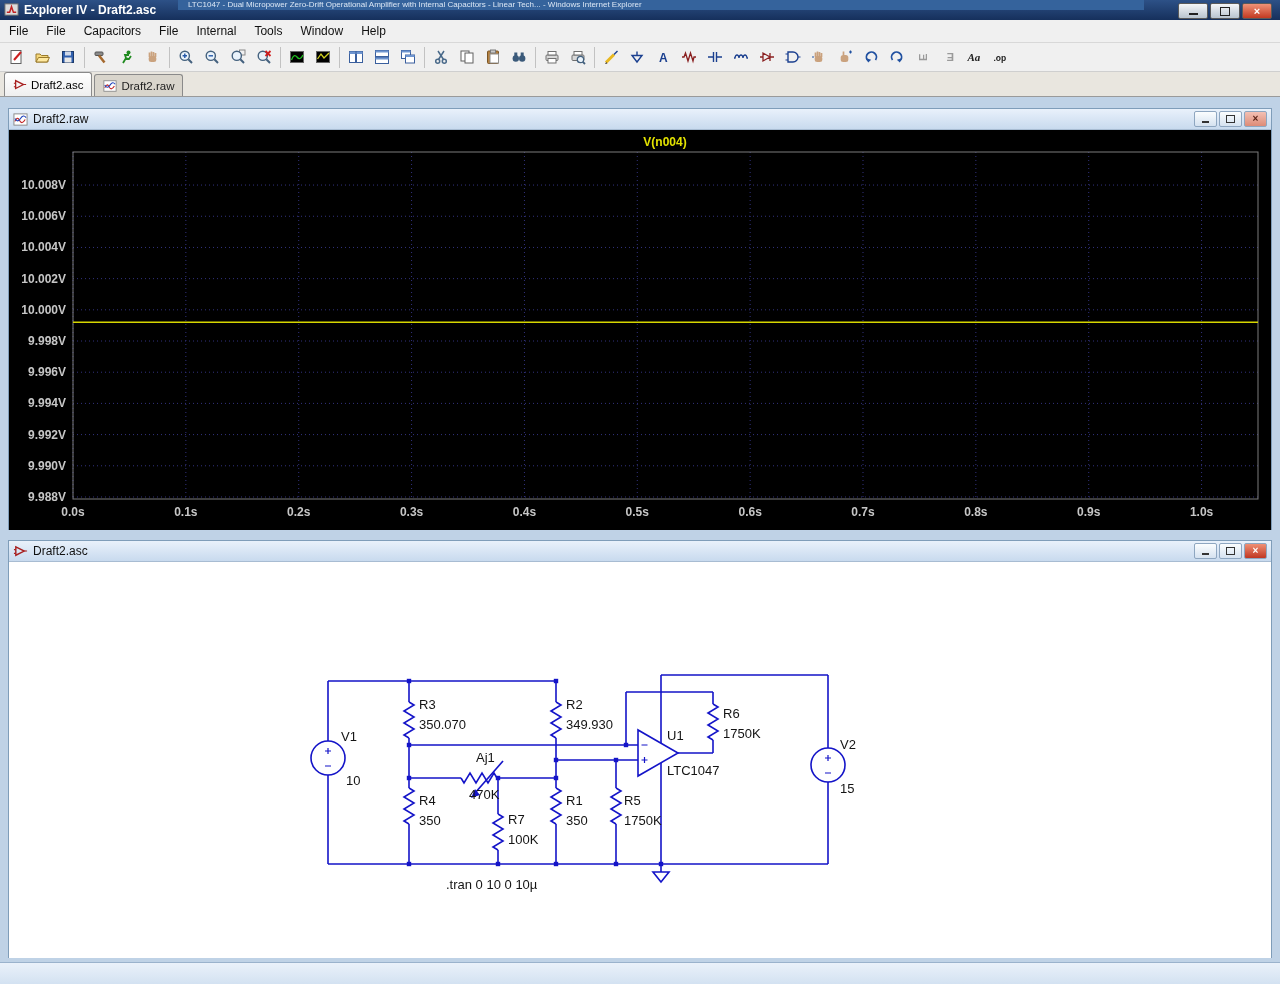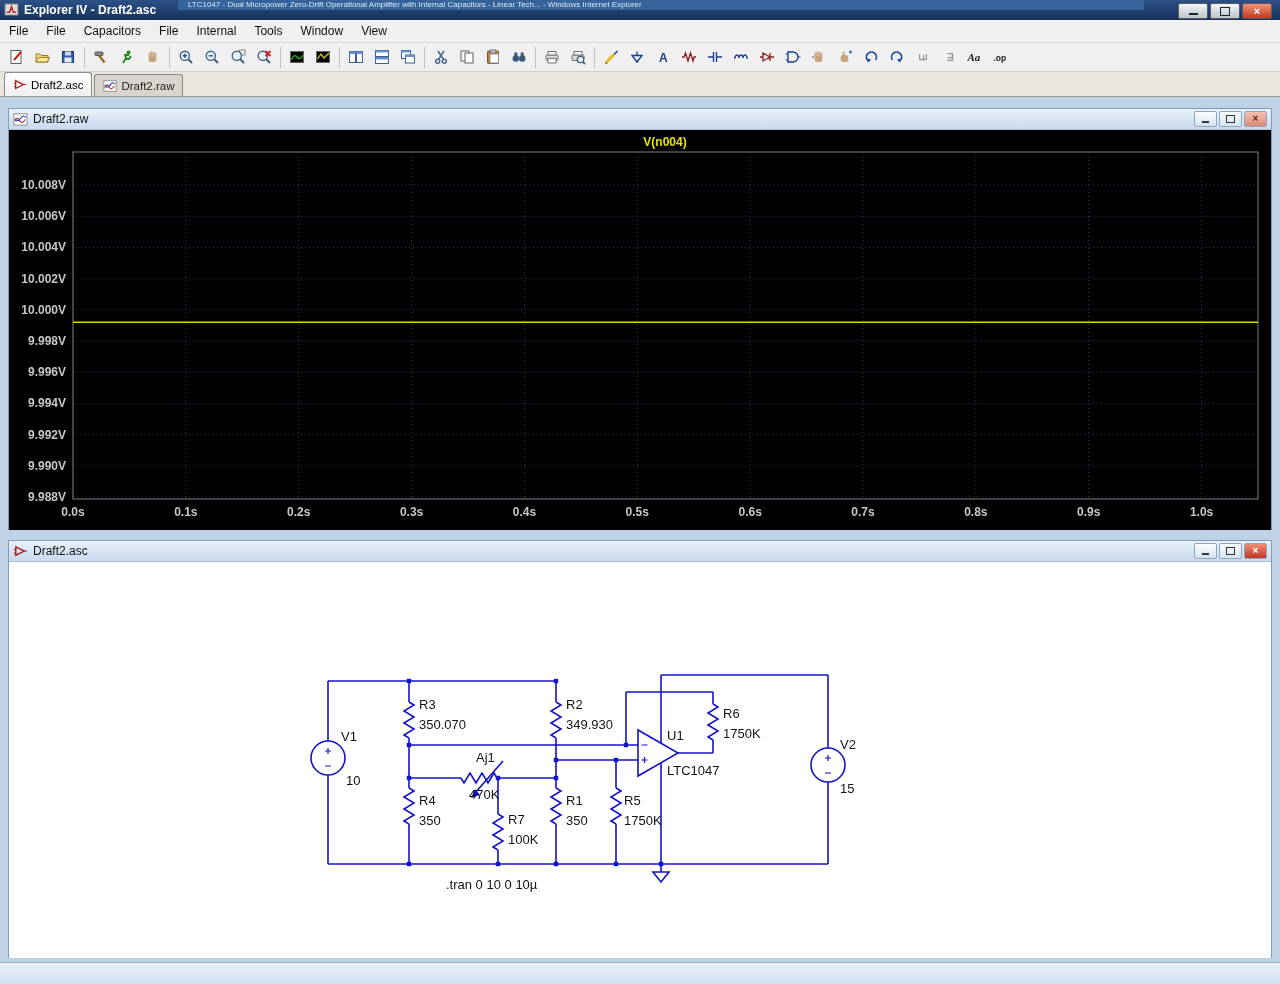--- a/index.html
+++ b/index.html
@@ -106,21 +106,21 @@
 </div>
 
 <div id="menubar">
   <span class="menu-item">File</span>
   <span class="menu-item">File</span>
   <span class="menu-item">Capacitors</span>
   <span class="menu-item">File</span>
   <span class="menu-item">Internal</span>
   <span class="menu-item">Tools</span>
   <span class="menu-item">Window</span>
-  <span class="menu-item">View</span>
+  <span class="menu-item">Help</span>
 </div>
 
 <div id="toolbar">
   <div class="tb">
       <svg viewBox="0 0 16 16">
         <rect x="3" y="1.5" width="10" height="13" fill="#fff" stroke="#606060"></rect>
         <path d="M6,11 L13,3" stroke="#cc2020" stroke-width="2"></path>
       </svg>
     </div>
   <div class="tb">

